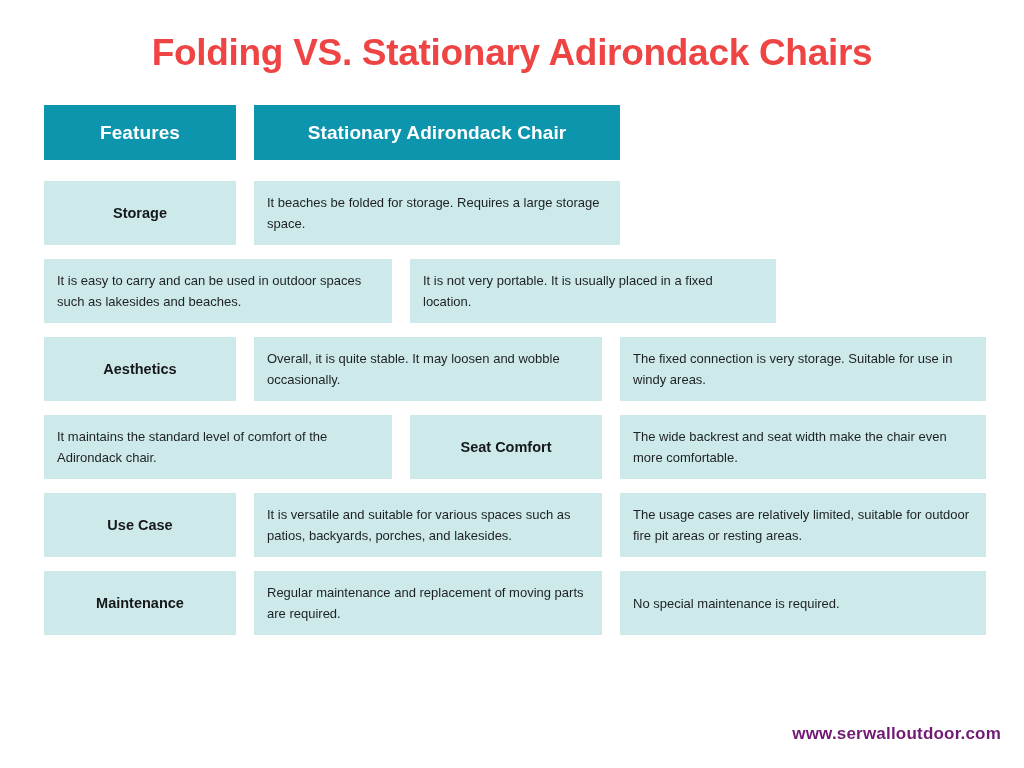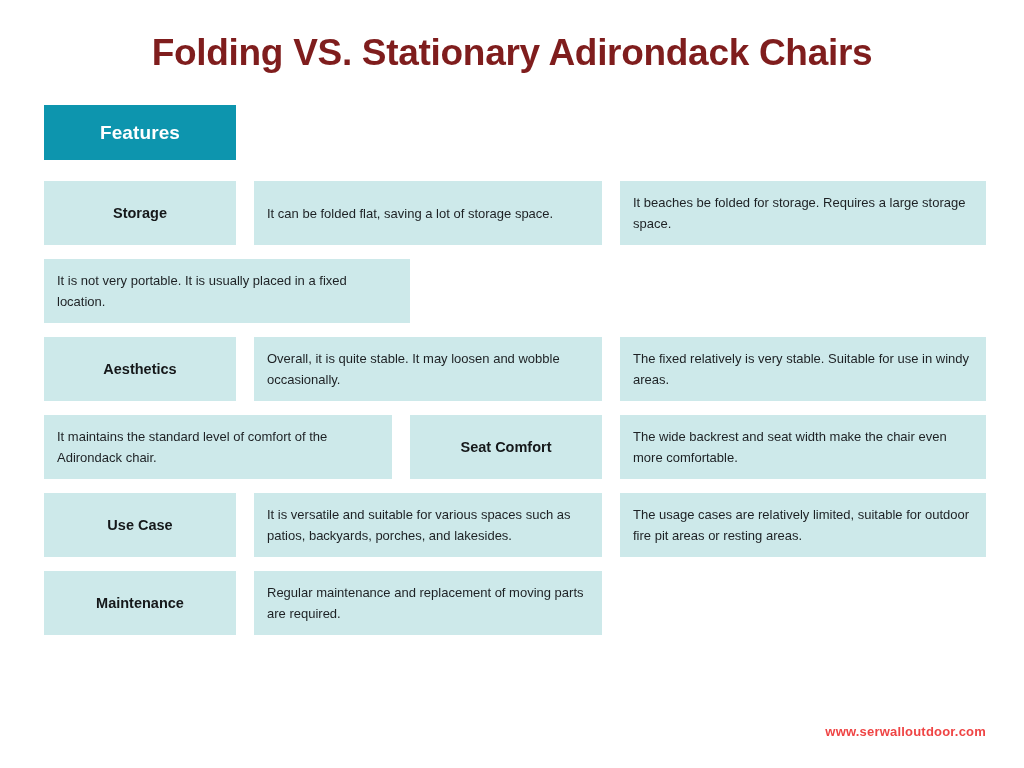--- a/index.html
+++ b/index.html
@@ -24,21 +24,21 @@
   
   .title {
     position: absolute;
     left: 0;
     top: 30px;
     width: 1024px;
     text-align: center;
     font-size: 37px;
     font-weight: bold;
     letter-spacing: -0.3px;
-    color: #7f1d1d;
+    color: #ef4444;
     line-height: 46px;
     white-space: nowrap;
   }
 
   
   .table {
     position: absolute;
     left: 44px;
     top: 105px;
     width: 942px;
@@ -103,64 +103,65 @@
     line-height: 21px;
     padding: 0 12px 0 13px;
   }
   .cell-desc span {
     display: block;
   }
 
   
   .footer {
     position: absolute;
-    right: 38px;
+    right: 23px;
     top: 724px;
-    font-size: 13px;
+    font-size: 17px;
     font-weight: bold;
-    color: #ef4444;
+    color: #701a75;
     letter-spacing: 0.2px;
   }
 </style>
 </head>
 <body>
 
 <div class="page">
 
   <div class="title">Folding VS. Stationary Adirondack Chairs</div>
 
   <div class="table">
 
     <div class="row header-row">
       <div class="cell col-feature">Features</div>
+      <div class="cell col-station">Stationary Adirondack Chair</div>
     </div>
 
     <div class="row body-row">
       <div class="cell col-feature cell-feature">Storage</div>
-      <div class="cell col-folding cell-desc">
-          <span>It can be folded flat, saving a lot of storage space.</span>
-        </div>
       <div class="cell col-station cell-desc">
           <span>It beaches be folded for storage. Requires a large storage space.</span>
         </div>
     </div>
 
     <div class="row body-row">
+      <div class="cell col-folding cell-desc">
+          <span>It is easy to carry and can be used in outdoor spaces such as lakesides and beaches.</span>
+        </div>
       <div class="cell col-station cell-desc">
           <span>It is not very portable. It is usually placed in a fixed location.</span>
         </div>
     </div>
 
     <div class="row body-row">
       <div class="cell col-feature cell-feature">Aesthetics</div>
       <div class="cell col-folding cell-desc">
           <span>Overall, it is quite stable. It may loosen and wobble occasionally.</span>
         </div>
       <div class="cell col-station cell-desc">
-          <span>The fixed relatively is very stable. Suitable for use in windy areas.</span>
+          <span>The fixed connection is very storage. Suitable for use in windy areas.</span>
         </div>
     </div>
 
     <div class="row body-row">
       <div class="cell col-folding cell-desc">
           <span>It maintains the standard level of comfort of the Adirondack chair.</span>
         </div>
       <div class="cell col-feature cell-feature">Seat Comfort</div>
       <div class="cell col-station cell-desc">
           <span>The wide backrest and seat width make the chair even more comfortable.</span>
@@ -176,19 +177,22 @@
       <div class="cell col-station cell-desc">
           <span>The usage cases are relatively limited, suitable for outdoor fire pit areas or resting areas.</span>
         </div>
     </div>
 
     <div class="row body-row">
       <div class="cell col-feature cell-feature">Maintenance</div>
       <div class="cell col-folding cell-desc">
           <span>Regular maintenance and replacement of moving parts are required.</span>
         </div>
+      <div class="cell col-station cell-desc">
+          <span>No special maintenance is required.</span>
+        </div>
     </div>
 
   </div>
 
   <div class="footer">www.serwalloutdoor.com</div>
 
 </div>
 
 </body></html>

